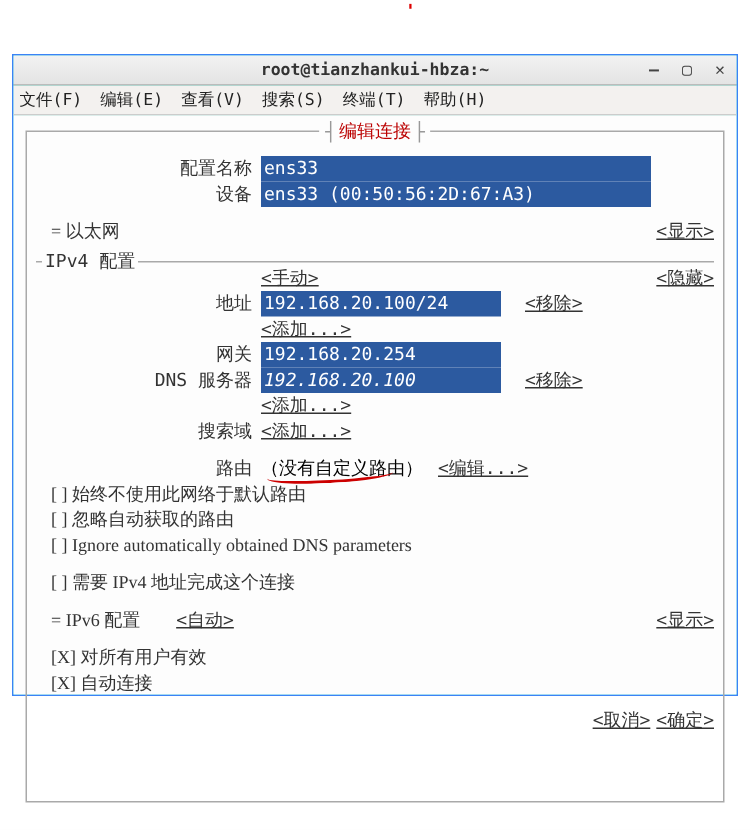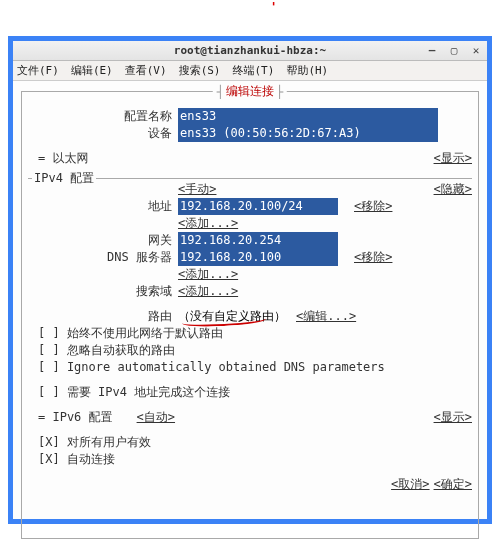--- a/index.html
+++ b/index.html
@@ -17,23 +17,23 @@
     left: 270px;
     color: #d00;
     font-size: 12px;
     font-weight: bold;
   }
   .window {
     position: absolute;
     top: 36px;
     left: 8px;
     width: 484px;
-    height: 488px;
+    height: 428px;
     background: #5eead4;
-    border: 5px solid #3b82f6;
+    border: 1px solid #3b82f6;
   }
   .titlebar {
     height: 20px;
     background: linear-gradient(#f2f2f2, #e4e4e4);
     border-bottom: 1px solid #bbb;
     display: flex;
     align-items: center;
     justify-content: center;
     position: relative;
     font-size: 11px;
@@ -96,21 +96,21 @@
   .label { color: #333; }
   .sel {
     background: #2c5aa0;
     color: #fff;
     padding: 0 2px;
     display: inline-block;
   }
   .opt { color: #333; }
   .angle { color: #333; text-decoration: underline; }
   .spacer { flex: 1; }
-  .indent1 { padding-left: 10px; }
+  .indent1 { padding-left: 10px; font-family: Liberation Serif, serif; }
   .IPv4 {
     border-top: 1px solid #a9a9a9;
     position: relative;
     margin-top: 3px;
     padding-top: 2px;
   }
   .group-lbl {
     position: absolute;
     top: -9px;
     left: 4px;
@@ -198,21 +198,21 @@
         <div class="row">
           <span style="width:150px;"></span>
           <span class="angle">&lt;添加...&gt;</span>
         </div>
         <div class="row">
           <span class="label" style="width:150px;text-align:right;padding-right:6px;">网关</span>
           <span class="sel" style="width:160px;">192.168.20.254</span>
         </div>
         <div class="row">
           <span class="label" style="width:150px;text-align:right;padding-right:6px;">DNS 服务器</span>
-          <span class="sel" style="width:160px;">192.168.20.100</span>
+          <span class="sel" style="width:160px;font-style:italic;">192.168.20.100</span>
           <span style="width:16px;"></span>
           <span class="angle">&lt;移除&gt;</span>
         </div>
         <div class="row">
           <span style="width:150px;"></span>
           <span class="angle">&lt;添加...&gt;</span>
         </div>
         <div class="row">
           <span class="label" style="width:150px;text-align:right;padding-right:6px;">搜索域</span>
           <span class="angle">&lt;添加...&gt;</span>

